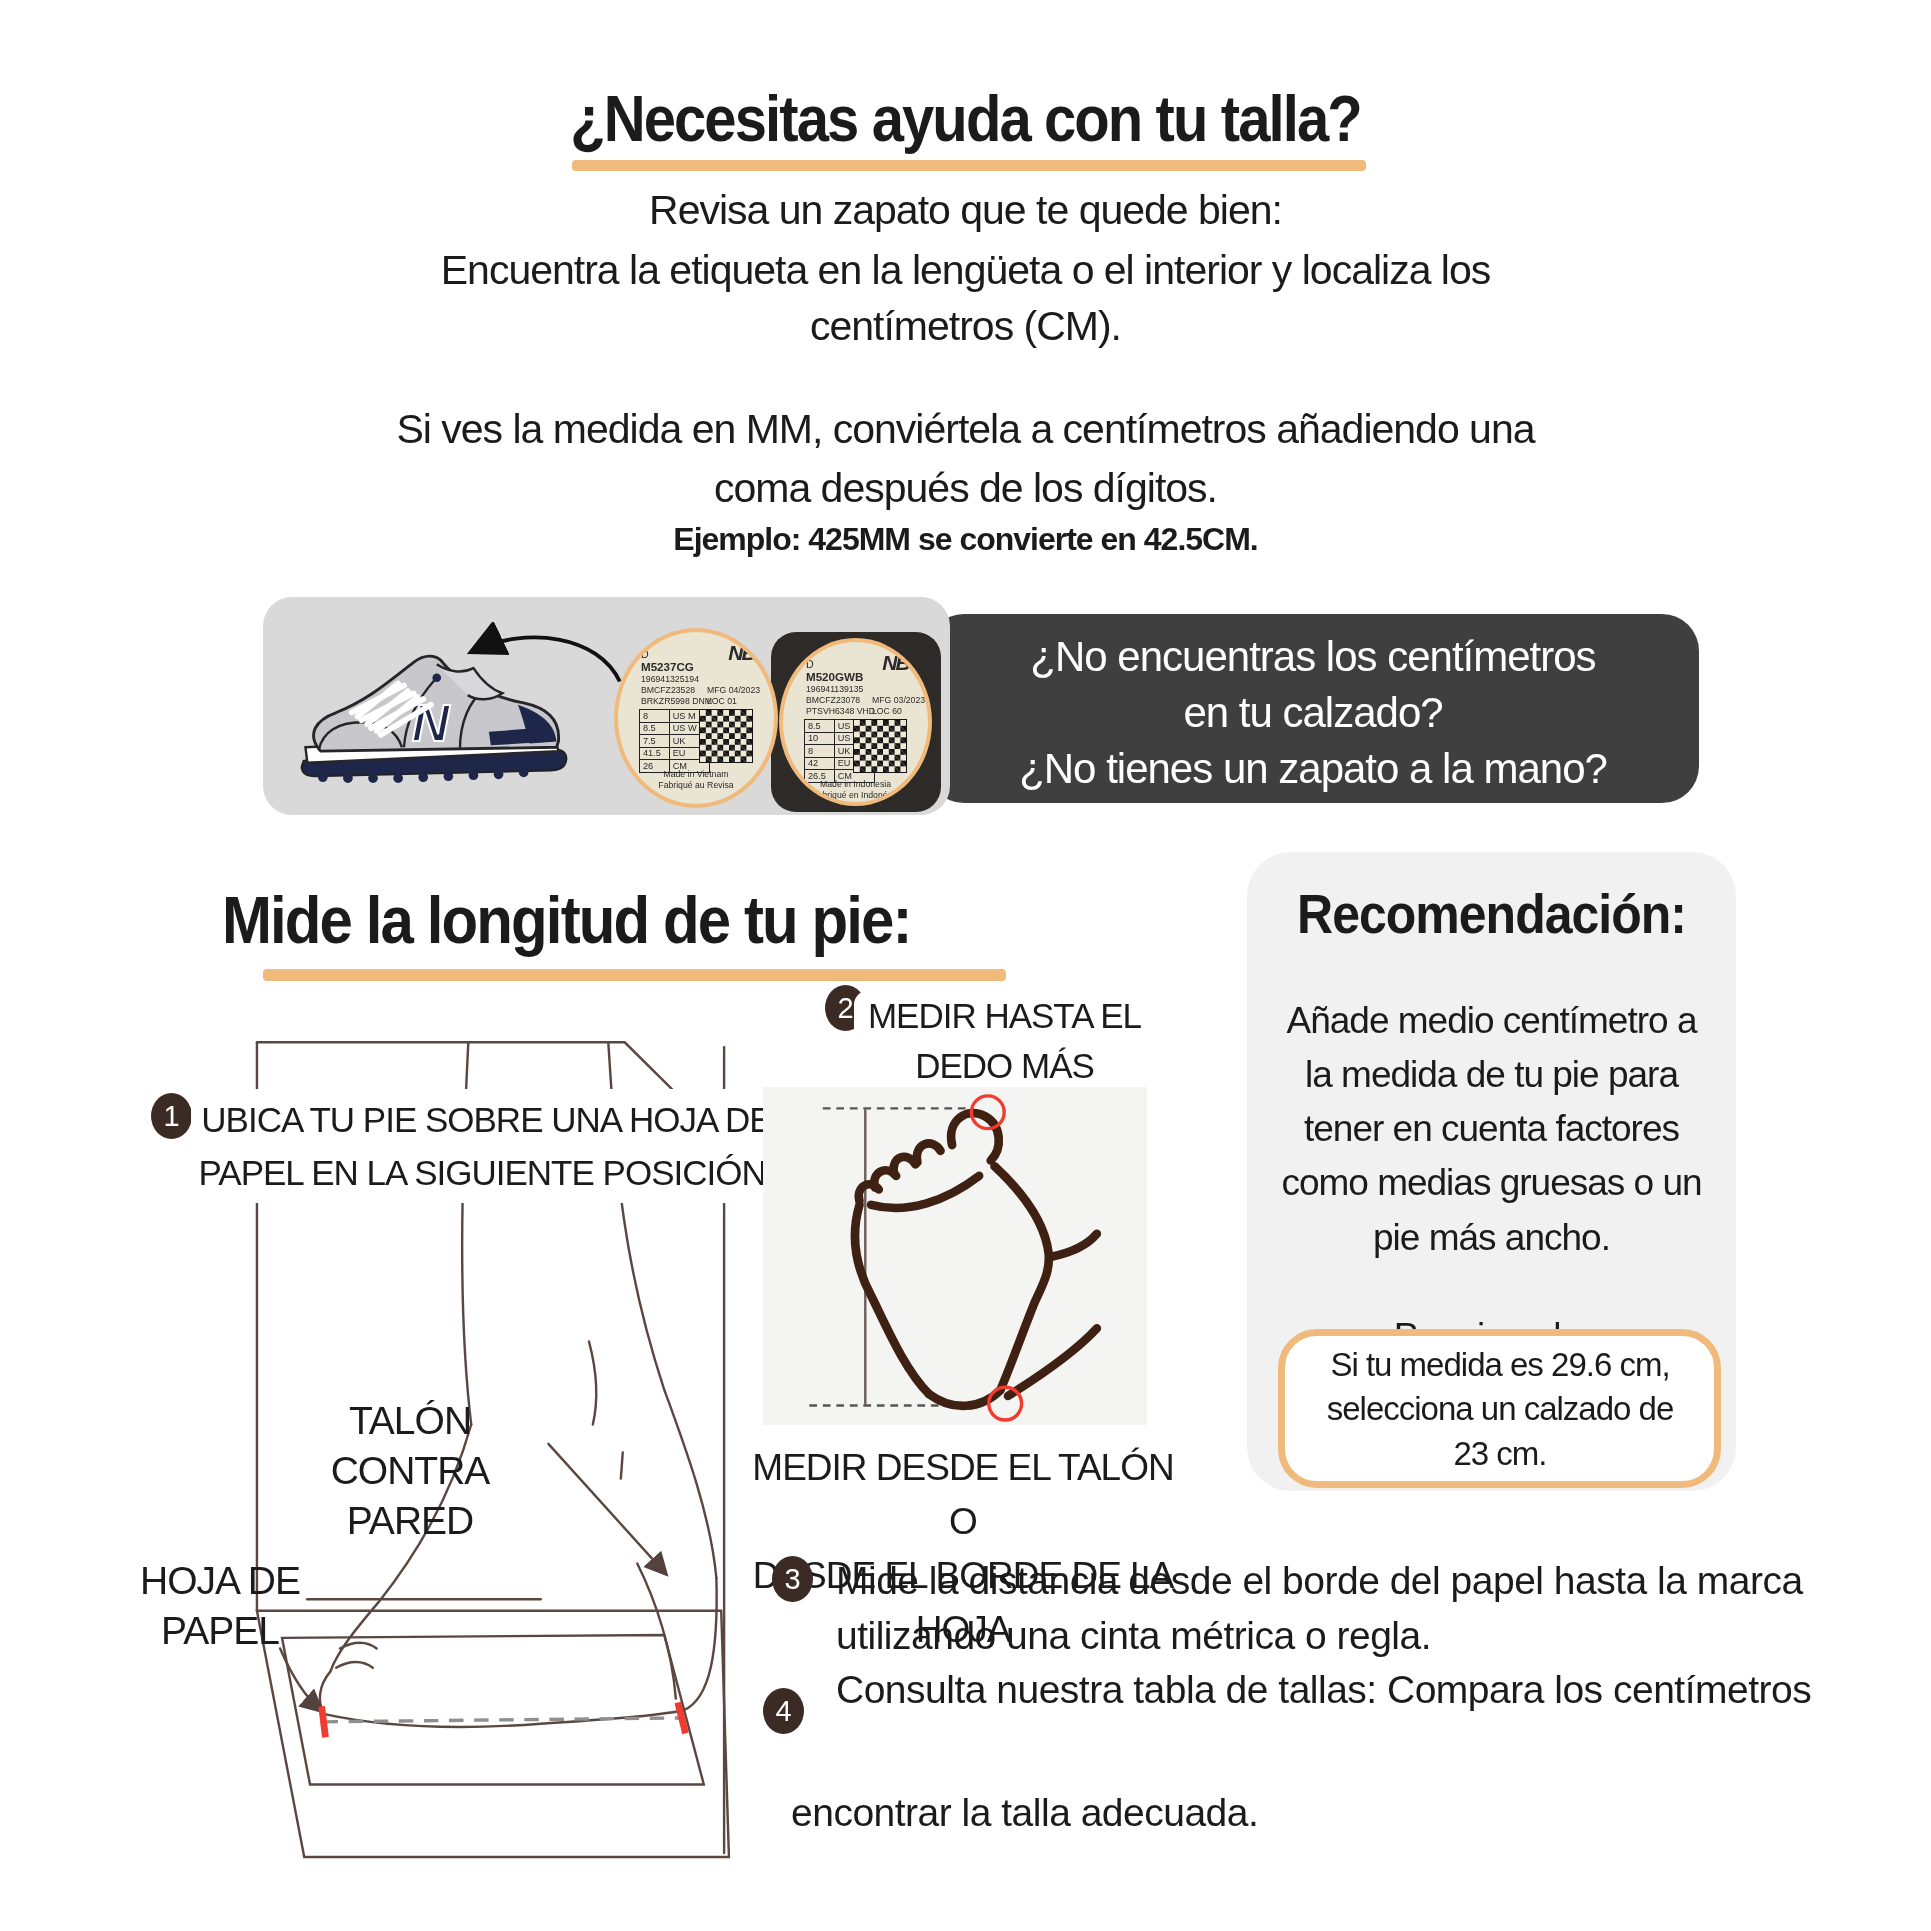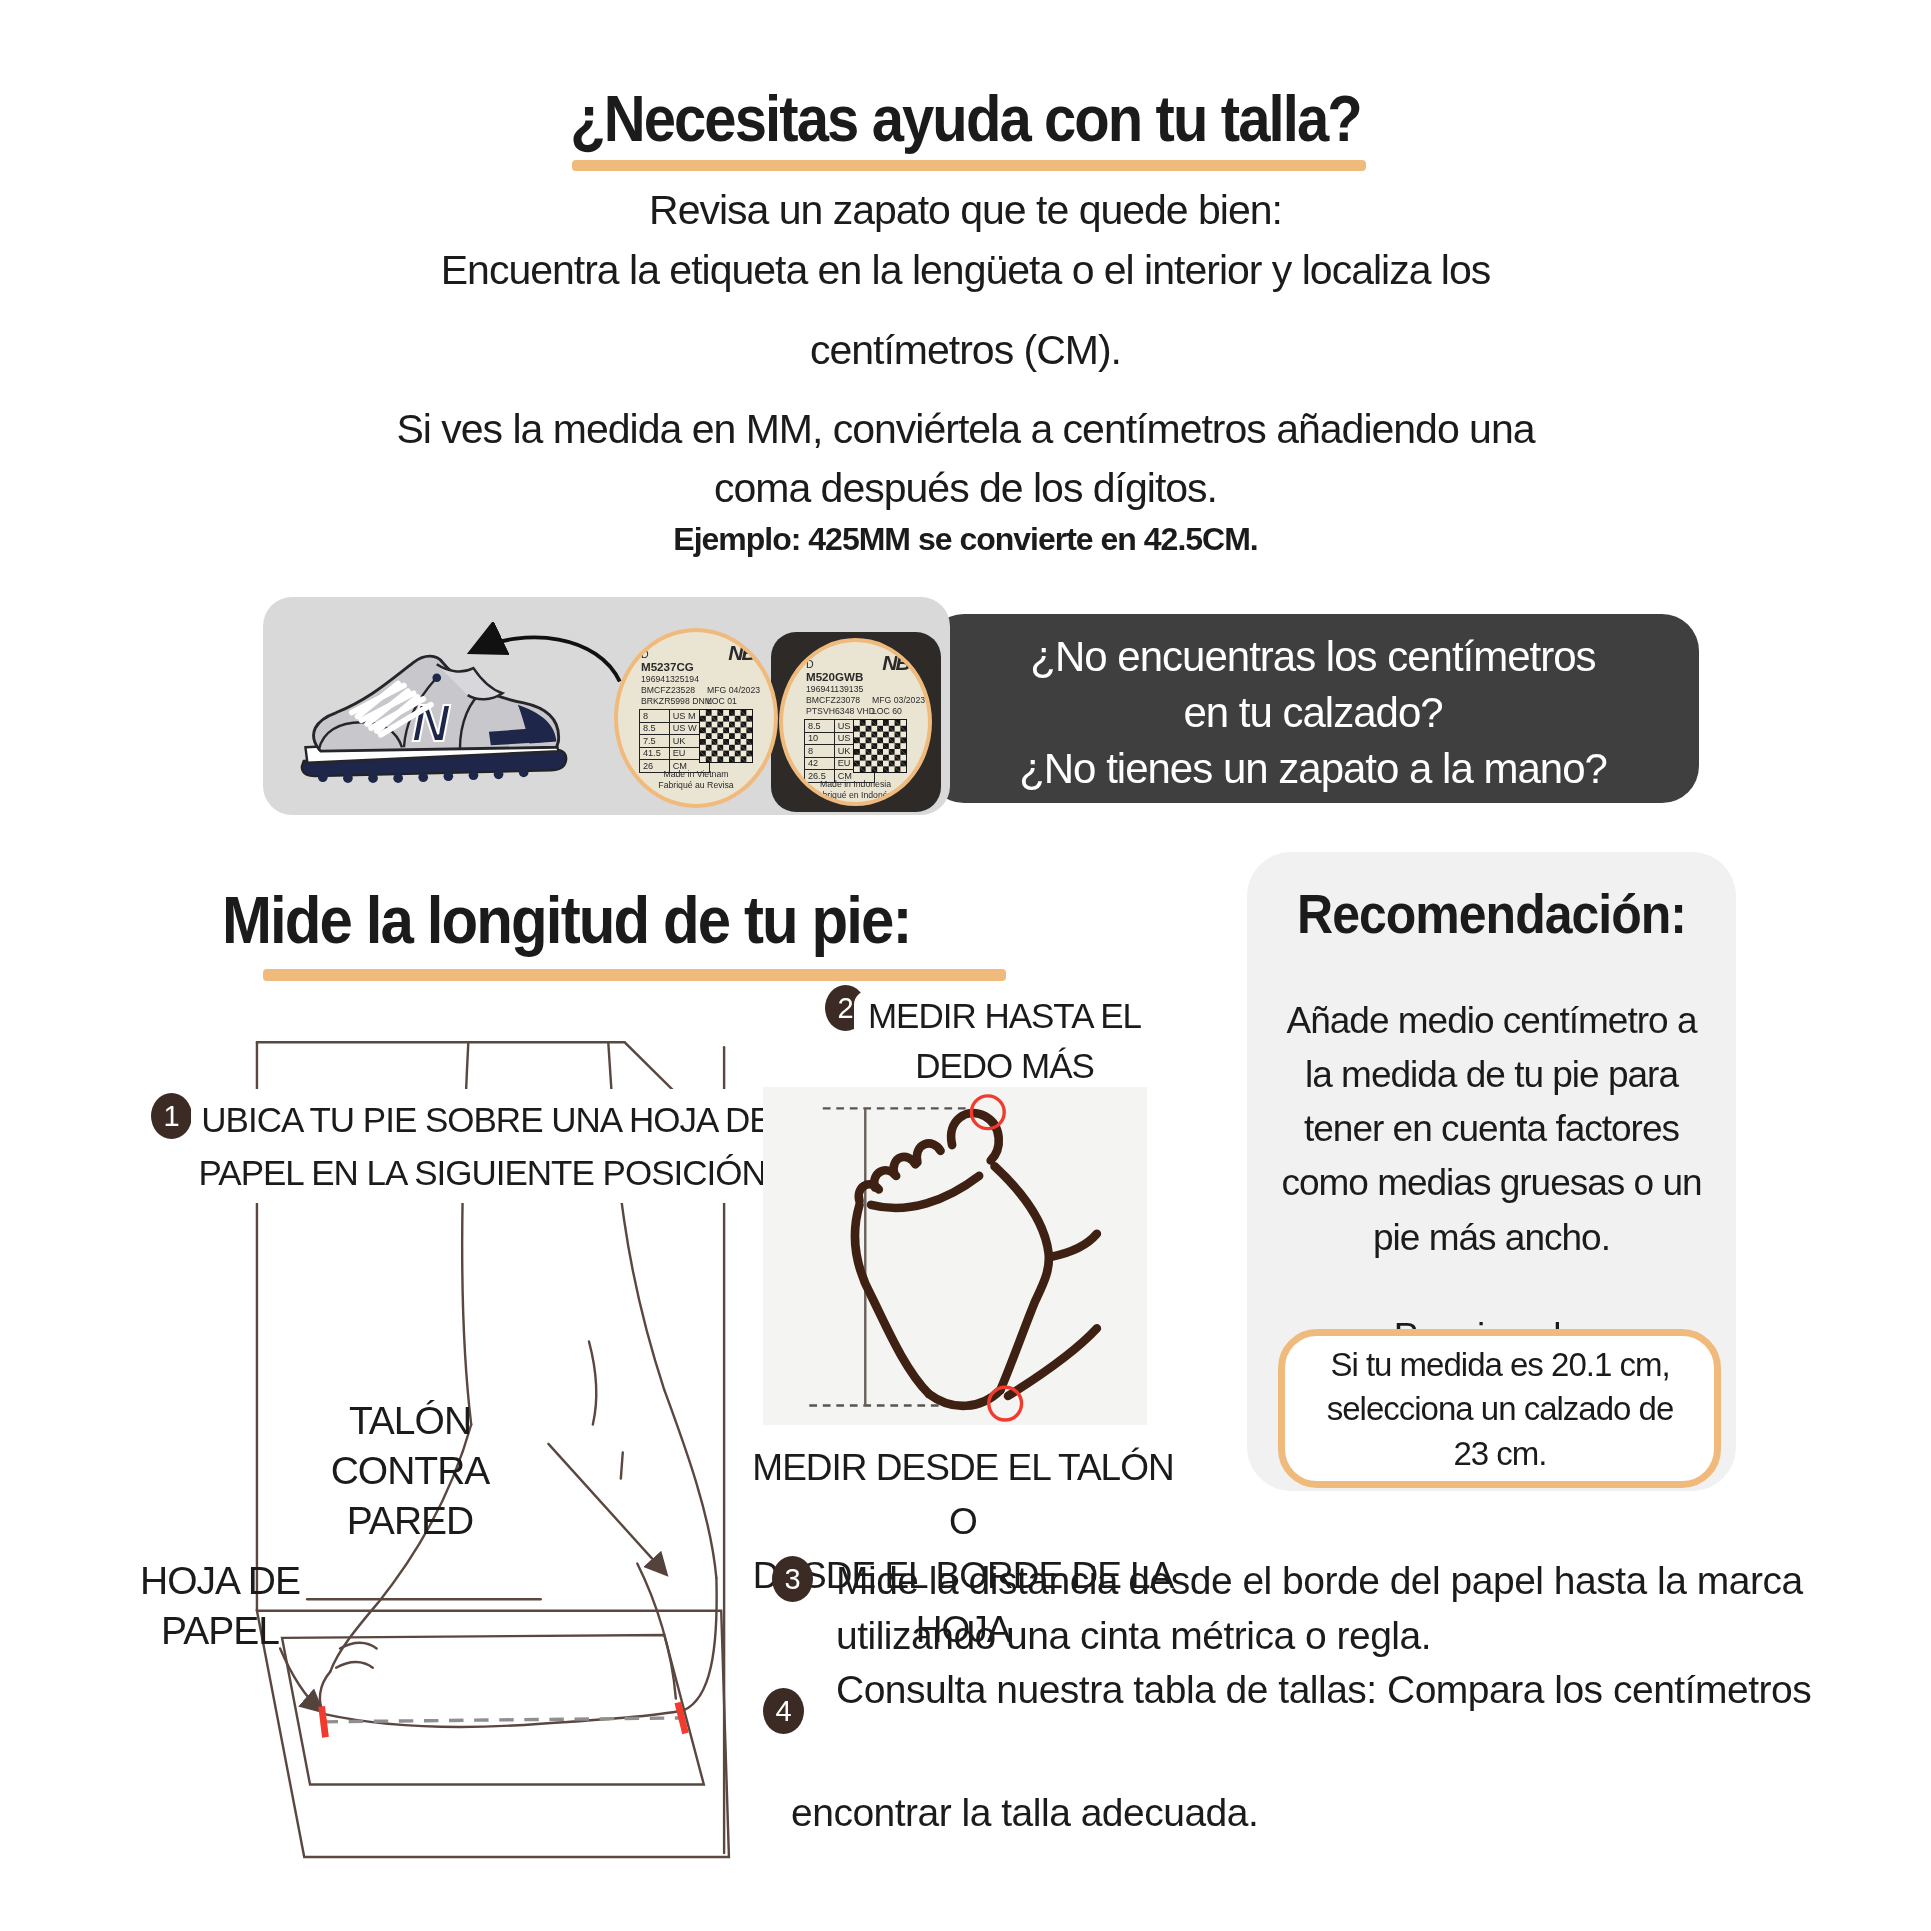--- a/index.html
+++ b/index.html
@@ -6,21 +6,21 @@
   .canvas{position:relative;width:1931px;height:1931px;background:#ffffff;overflow:hidden;
           font-family:"Liberation Sans", sans-serif;color:#1b1b1b;}
   .abs{position:absolute;}
   .center{text-align:center;}
   
   .h-title{left:0;top:81px;width:1931px;font-size:58px;font-weight:bold;letter-spacing:-1.9px;
            transform:scaleY(1.12);transform-origin:top center;}
   .rule{height:10.6px;background:#F0BA7C;border-radius:3.9px;}
   .rule1{left:572px;top:160px;width:794px;}
   .body-line{left:0;width:1931px;font-size:41px;letter-spacing:-1px;}
-  .h-l1{top:187px;} .h-l2a{top:247px;} .h-l2b{top:303px;margin-top:24px;}
+  .h-l1{top:187px;} .h-l2a{top:247px;} .h-l2b{top:303px;}
   .h-l3a{top:406px;} .h-l3b{top:465px;}
   .h-ex{top:521px;font-size:32px;font-weight:bold;letter-spacing:-1px;}
   
   .q-box{left:927px;top:614px;width:772px;height:189px;background:#3F3F3F;border-radius:37px;}
   .q-line{width:772px;text-align:center;color:#fff;font-size:42px;letter-spacing:-1px;position:absolute;left:0;}
   .q1{top:19.3px;} .q2{top:75px;} .q3{top:131px;}
   .shoe-panel{left:263px;top:597px;width:687px;height:218px;background:#D9D9D9;border-radius:29px;}
   .label2bg{left:508px;top:35px;width:170px;height:180px;background:#2D2A28;border-radius:25px;}
   .tag{position:absolute;border:4.8px solid #F0BA7C;border-radius:50%;background:#EAE4D2;overflow:hidden;}
   .tag1{left:351px;top:31px;width:156px;height:172px;}
@@ -329,18 +329,18 @@
 
   <div class="abs rec-panel"></div>
   <div class="abs rec-title">Recomendación:</div>
   <div class="abs rec-line rb0">Añade medio centímetro a</div>
   <div class="abs rec-line rb1">la medida de tu pie para</div>
   <div class="abs rec-line rb2">tener en cuenta factores</div>
   <div class="abs rec-line rb3">como medias gruesas o un</div>
   <div class="abs rec-line rb4">pie más ancho.</div>
   <div class="abs rec-line rec-pe">Por ejemplo:</div>
   <div class="abs rec-box"></div>
-  <div class="abs rec-box-line xb0">Si tu medida es 20.1 cm,</div>
+  <div class="abs rec-box-line xb0">Si tu medida es 29.6 cm,</div>
   <div class="abs rec-box-line xb1">selecciona un calzado de</div>
   <div class="abs rec-box-line xb2">23 cm.</div>
 
 </div>
 
 
 </body></html>

